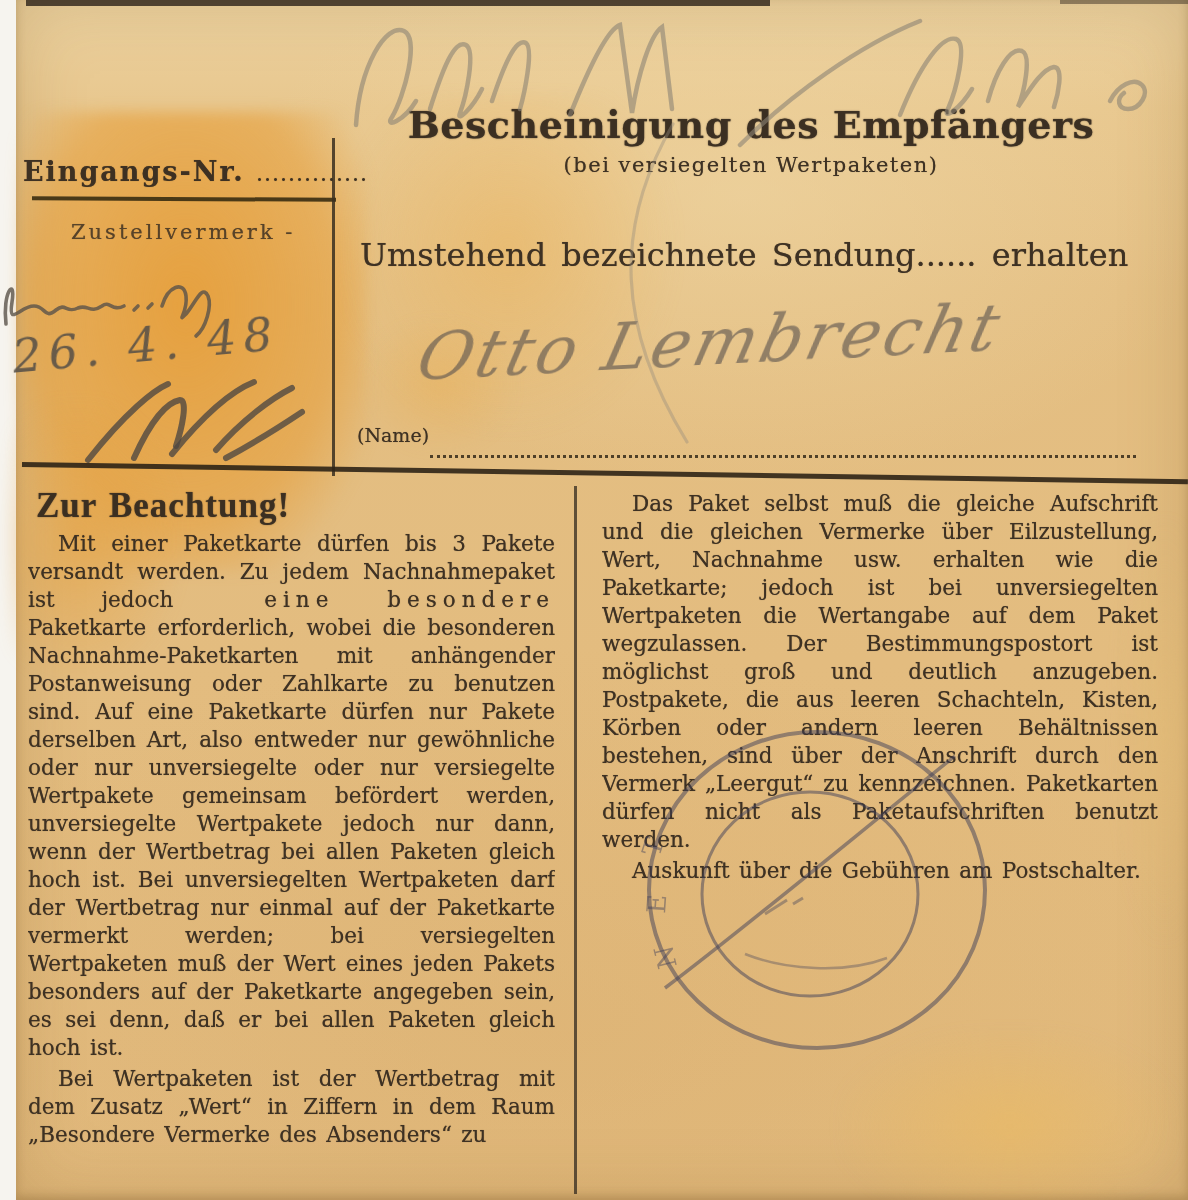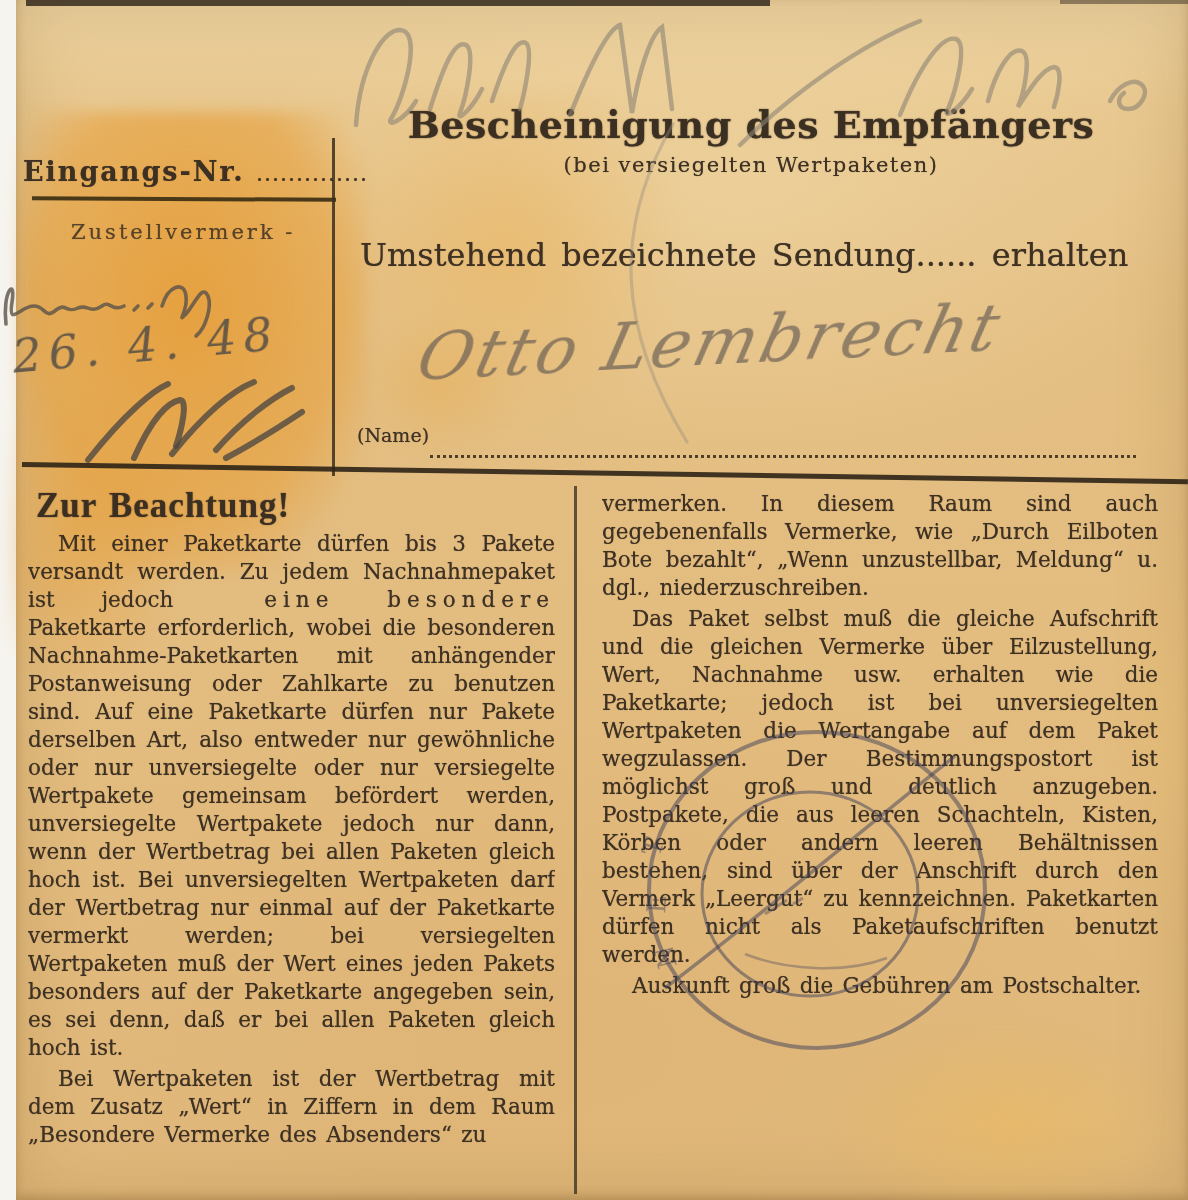--- a/index.html
+++ b/index.html
@@ -129,23 +129,22 @@
 
   <div class="col col-left ink">
     <div class="notice-heading">Zur Beachtung!</div>
     <p class="ind"><span>Mit einer Paketkarte dürfen bis 3 Pakete versandt werden. Zu jedem Nachnahmepaket ist jedoch </span><span class="sperr">eine besondere</span><span> Paketkarte erforderlich, wobei die besonderen Nachnahme-Paketkarten mit anhängender Postanweisung oder Zahlkarte zu benutzen sind. Auf eine Paketkarte dürfen nur Pakete derselben Art, also entweder nur gewöhnliche oder nur unversiegelte oder nur versiegelte Wertpakete gemeinsam befördert werden, unversiegelte Wertpakete jedoch nur dann, wenn der Wertbetrag bei allen Paketen gleich hoch ist. Bei unversiegelten Wertpaketen darf der Wertbetrag nur einmal auf der Paketkarte vermerkt werden; bei versiegelten Wertpaketen muß der Wert eines jeden Pakets besonders auf der Paketkarte angegeben sein, es sei denn, daß er bei allen Paketen gleich hoch ist.</span></p>
     <p class="ind">Bei Wertpaketen ist der Wertbetrag mit dem Zusatz „Wert“ in Ziffern in dem Raum „Besondere Vermerke des Absenders“ zu</p>
   </div>
 
   <div class="vrule-col"></div>
 
   <div class="col col-right ink">
-    <p>vermerken. In diesem Raum sind auch gegebenenfalls Vermerke, wie „Durch Eilboten Bote bezahlt“, „Wenn unzustellbar, Meldung“ u. dgl., niederzuschreiben.</p>
     <p class="ind">Das Paket selbst muß die gleiche Aufschrift und die gleichen Vermerke über Eilzustellung, Wert, Nachnahme usw. erhalten wie die Paketkarte; jedoch ist bei unversiegelten Wertpaketen die Wertangabe auf dem Paket wegzulassen. Der Bestimmungspostort ist möglichst groß und deutlich anzugeben. Postpakete, die aus leeren Schachteln, Kisten, Körben oder andern leeren Behältnissen bestehen, sind über der Anschrift durch den Vermerk „Leergut“ zu kennzeichnen. Paketkarten dürfen nicht als Paketaufschriften benutzt werden.</p>
-    <p class="ind">Auskunft groß die Gebühren am Postschalter.</p>
+    <p class="ind">Auskunft über die Gebühren am Postschalter.</p>
   </div>
 
   <svg class="stamp-svg" width="380" height="350" viewBox="0 0 380 350">
     <g fill="none" stroke="rgba(64,64,90,.5)" filter="blur(0.5px)">
       <ellipse cx="192" cy="172" rx="168" ry="158" stroke-width="4"></ellipse>
       <ellipse cx="185" cy="176" rx="108" ry="102" stroke-width="3"></ellipse>
       <path d="M40,270 C120,210 240,110 330,38" stroke-width="3.5"></path>
       <path d="M120,236 C160,252 220,256 262,240" stroke-width="2.5" opacity=".7"></path>
       <path d="M140,196 l22,-14 M168,186 l10,-6" stroke-width="3" opacity=".8"></path>
     </g>

